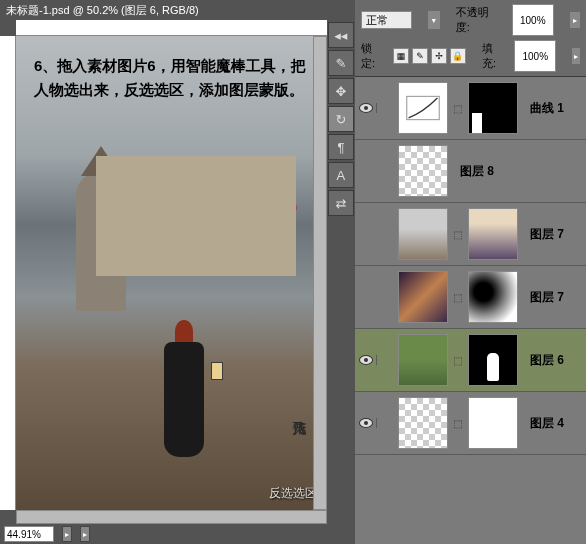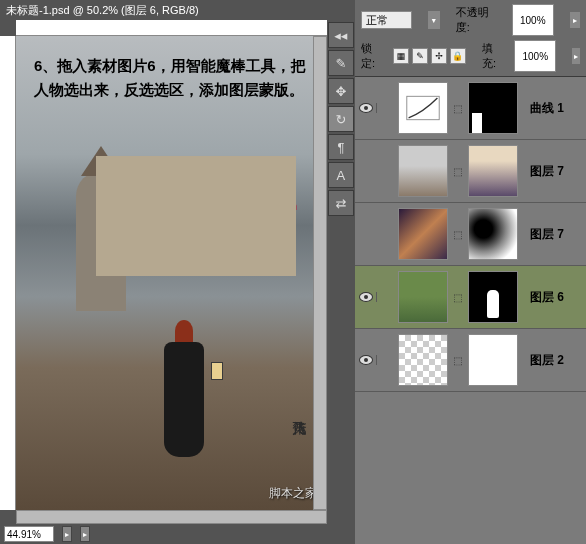--- a/index.html
+++ b/index.html
@@ -100,21 +100,21 @@
         <div class="castle">
           <div class="tower"></div>
         </div>
         <div class="building"></div>
         <div class="figure">
           <div class="figure-head"></div>
           <div class="figure-body"></div>
         </div>
         <div class="lantern"></div>
         <div class="stamp">飞传第八</div>
-        <div class="watermark">脚本之家</div>
+        <div class="watermark">反选选区</div>
       </div>
     </div>
     <div class="canvas-scroll-v"></div>
     <div class="scrollbar-h"></div>
   </div>
   <div class="status-bar">
     <input class="zoom-input" value="44.91%" style="">
     <div class="zoom-arrow">▸</div>
     <div class="zoom-arrow">▸</div>
   </div>
@@ -167,20 +167,28 @@
           </div>
         <div class="link-dot">⬚</div>
         <div class="thumb mask-black mask-tiny"></div>
         <span class="layer-name">曲线 1</span>
       </div>
     </div>
     <div class="layer-row">
       <div class="vis-col"></div>
       <div class="lock-col"></div>
       <div class="thumbs">
+        <div class="thumb checker"></div>
+        <span class="layer-name">图层 8</span>
+      </div>
+    </div>
+    <div class="layer-row">
+      <div class="vis-col"></div>
+      <div class="lock-col"></div>
+      <div class="thumbs">
         <div class="thumb img1"></div>
         <div class="link-dot">⬚</div>
         <div class="thumb img2"></div>
         <span class="layer-name">图层 7</span>
       </div>
     </div>
     <div class="layer-row">
       <div class="vis-col"></div>
       <div class="lock-col"></div>
       <div class="thumbs">
@@ -204,17 +212,17 @@
     </div>
     <div class="layer-row">
       <div class="vis-col">
           <div class="eye"></div>
         </div>
       <div class="lock-col"></div>
       <div class="thumbs">
         <div class="thumb checker"></div>
         <div class="link-dot">⬚</div>
         <div class="thumb mask-white"></div>
-        <span class="layer-name">图层 2</span>
+        <span class="layer-name">图层 4</span>
       </div>
     </div>
   </div>
 </div>
 
 </body></html>

